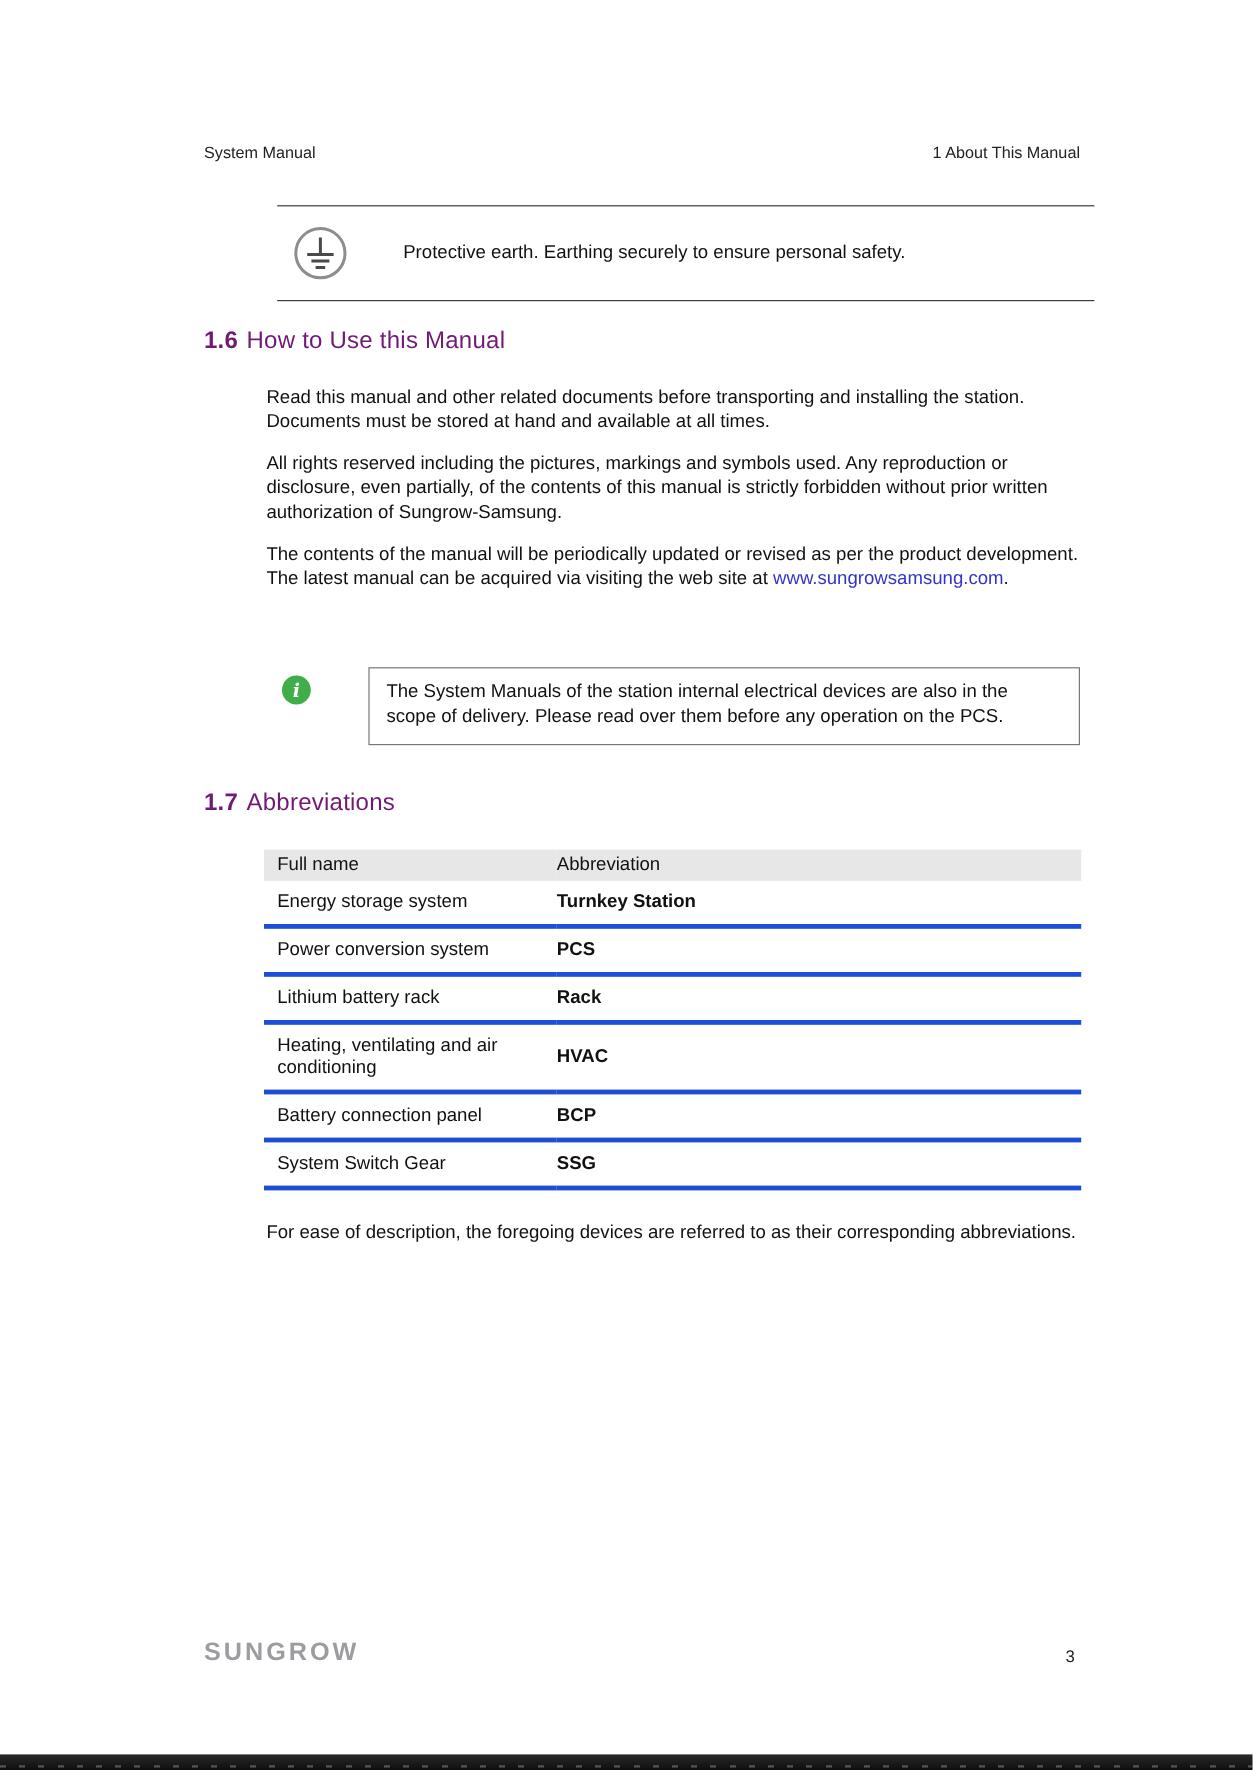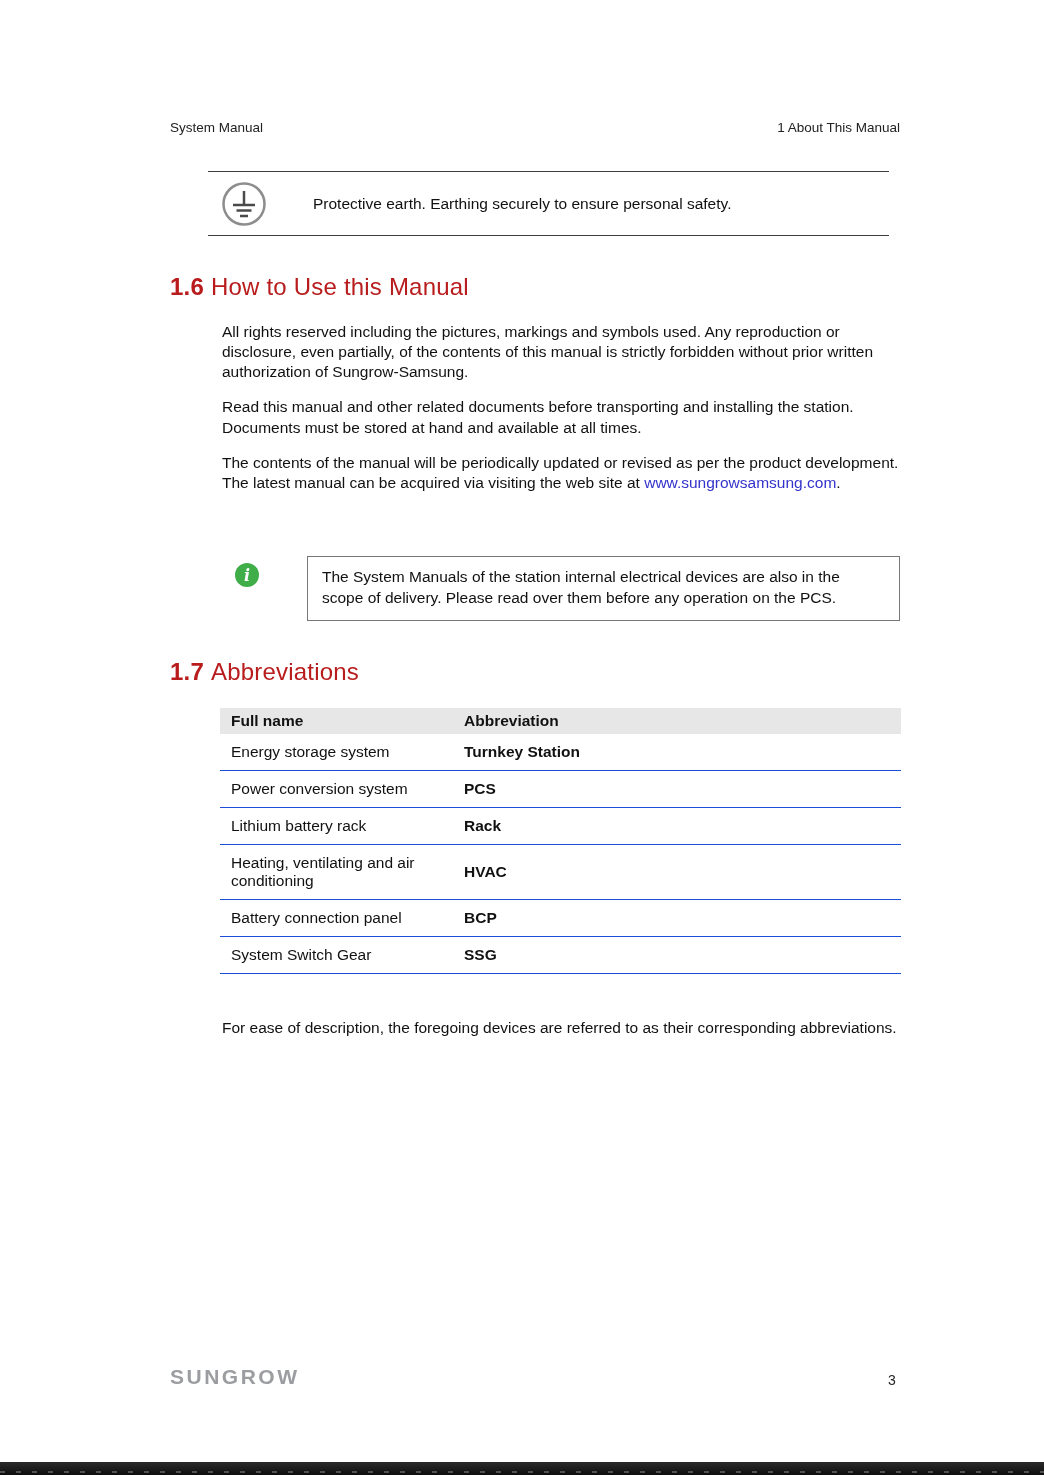--- a/index.html
+++ b/index.html
@@ -23,37 +23,37 @@
     display: flex;
     justify-content: space-between;
     font-size: 13.5px;
     color: #222222;
   }
 
   
   .symbol-row {
     position: absolute;
     top: 171px;
-    left: 208px;
+    left: 231px;
     width: 681px;
-    height: 65px;
+    height: 80px;
     border-top: 1px solid #3d3d3d;
     border-bottom: 1px solid #3d3d3d;
     display: flex;
     align-items: center;
   }
   .earth-icon { width: 46px; height: 46px; margin-left: 13px; flex: 0 0 auto; }
   .symbol-text { margin-left: 46px; font-size: 15.5px; color: #111; }
 
   
   .section-heading {
     position: absolute;
     left: 170px;
-    font-size: 24px;
-    color: #b91c1c;
+    font-size: 20px;
+    color: #701a75;
     letter-spacing: 0.2px;
   }
   .section-heading .num { font-weight: 700; margin-right: 7px; }
   .section-heading .title { font-weight: 400; }
   #sec16 { top: 273px; }
   #sec17 { top: 658px; }
 
   
   .body-copy {
     position: absolute;
@@ -101,28 +101,28 @@
     top: 708px;
     left: 220px;
     width: 681px;
     border-collapse: collapse;
     font-size: 15.5px;
     color: #111111;
   }
   .abbr-table th {
     background: var(--table-header-bg, #e7e7e7);
     text-align: left;
-    font-weight: 700;
+    font-weight: 400;
     padding: 4px 0 4px 11px;
   }
   .abbr-table th.col2 { padding-left: 0; margin-top: 46px; }
   .abbr-table col.c1 { width: 244px; }
   .abbr-table td {
     padding: 9px 0 9px 11px;
-    border-bottom: 1px solid #1d4ed8;
+    border-bottom: 4px solid #1d4ed8;
     vertical-align: middle;
   }
   .abbr-table td.col2 { padding-left: 0; font-weight: bold; }
 
   #closing { top: 1018px; }
 
   
   .footer-logo {
     position: absolute;
     left: 170px;
@@ -179,22 +179,22 @@
       <line x1="19" y1="35" x2="27" y2="35" stroke="#4a4a4a" stroke-width="2.5"></line>
     </svg>
     <span class="symbol-text">Protective earth. Earthing securely to ensure personal safety.</span>
   </div>
 
   <div class="section-heading" id="sec16">
     <span class="num">1.6</span><span class="title">How to Use this Manual</span>
   </div>
 
   <div class="body-copy" id="paras">
+    <p>Read this manual and other related documents before transporting and installing the station. Documents must be stored at hand and available at all times.</p>
     <p>All rights reserved including the pictures, markings and symbols used. Any reproduction or disclosure, even partially, of the contents of this manual is strictly forbidden without prior written authorization of Sungrow-Samsung.</p>
-    <p>Read this manual and other related documents before transporting and installing the station. Documents must be stored at hand and available at all times.</p>
     <p><span>The contents of the manual will be periodically updated or revised as per the product development. The latest manual can be acquired via visiting the web site at </span><a class="weblink" href="#">www.sungrowsamsung.com</a><span>.</span></p>
   </div>
 
   <div class="note-wrap">
     <span class="info-icon">i</span>
     <div class="note-box">The System Manuals of the station internal electrical devices are also in the scope of delivery. Please read over them before any operation on the PCS.</div>
   </div>
 
   <div class="section-heading" id="sec17">
     <span class="num">1.7</span><span class="title">Abbreviations</span>

